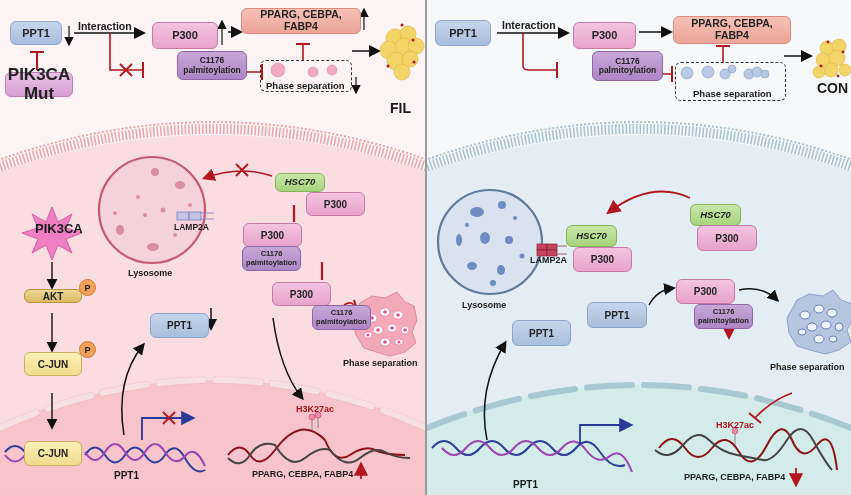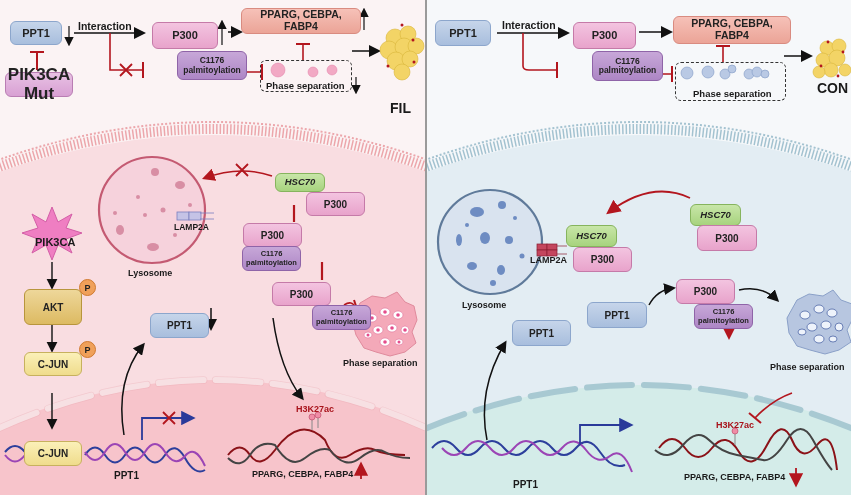--- a/index.html
+++ b/index.html
@@ -206,22 +206,22 @@
   <div class="box palm" style="left:213px;top:246px;width:59px;height:25px;font-size:7.5px;">
       <span>C1176 palmitoylation</span>
     </div>
   <div class="box p300" style="left:272px;top:282px;width:59px;height:24px;font-size:10px;">
       <span>P300</span>
     </div>
   <div class="box palm" style="left:283px;top:305px;width:59px;height:25px;font-size:7.5px;">
       <span>C1176 palmitoylation</span>
     </div>
   <div class="lbl" style="left:343px;top:358px;font-size:9px;">Phase separation</div>
-  <div class="lbl" style="left:35px;top:236px;font-size:11px;">PIK3CA</div>
-  <div class="box akt" style="left:24px;top:289px;width:58px;height:36px;">
+  <div class="lbl" style="left:35px;top:221px;font-size:13px;">PIK3CA</div>
+  <div class="box akt" style="left:24px;top:289px;width:58px;height:14px;">
       <span>AKT</span>
     </div>
   <div class="pbadge" style="left:79px;top:279px;">P</div>
   <div class="box cjun" style="left:24px;top:352px;width:58px;height:24px;">
       <span>C-JUN</span>
     </div>
   <div class="pbadge" style="left:79px;top:341px;">P</div>
   <div class="box cjun" style="left:24px;top:441px;width:58px;height:25px;">
       <span>C-JUN</span>
     </div>

